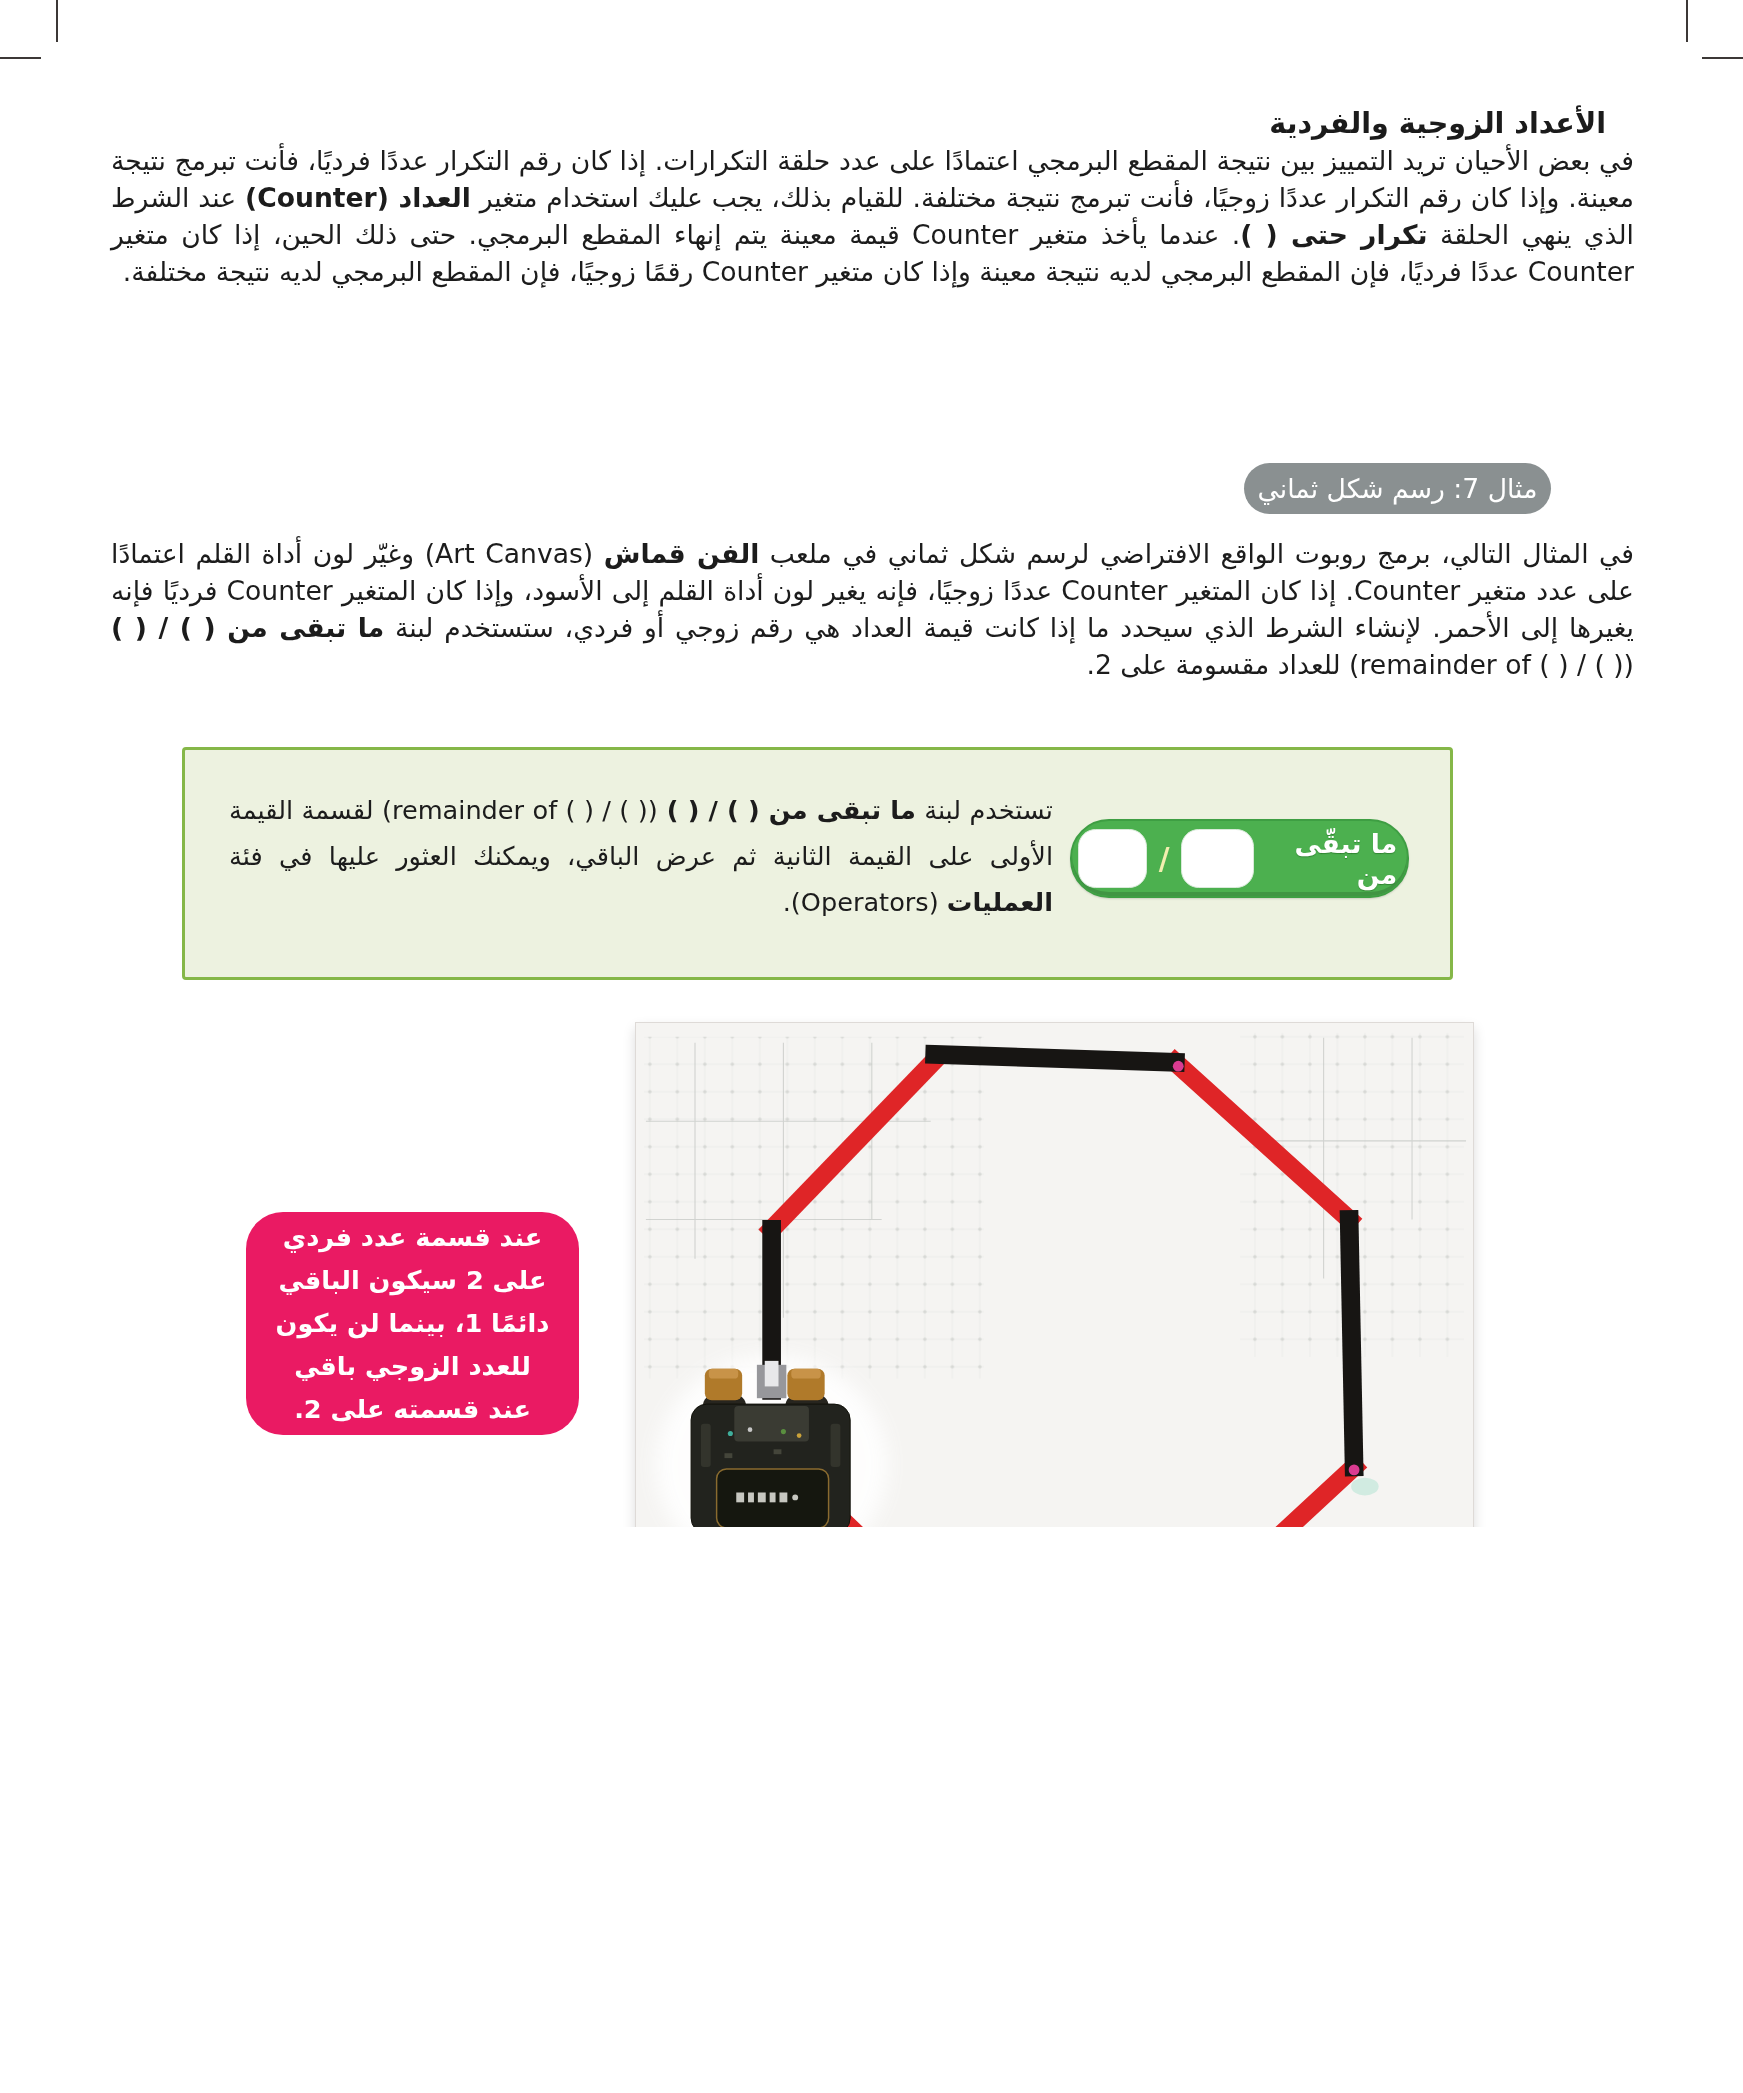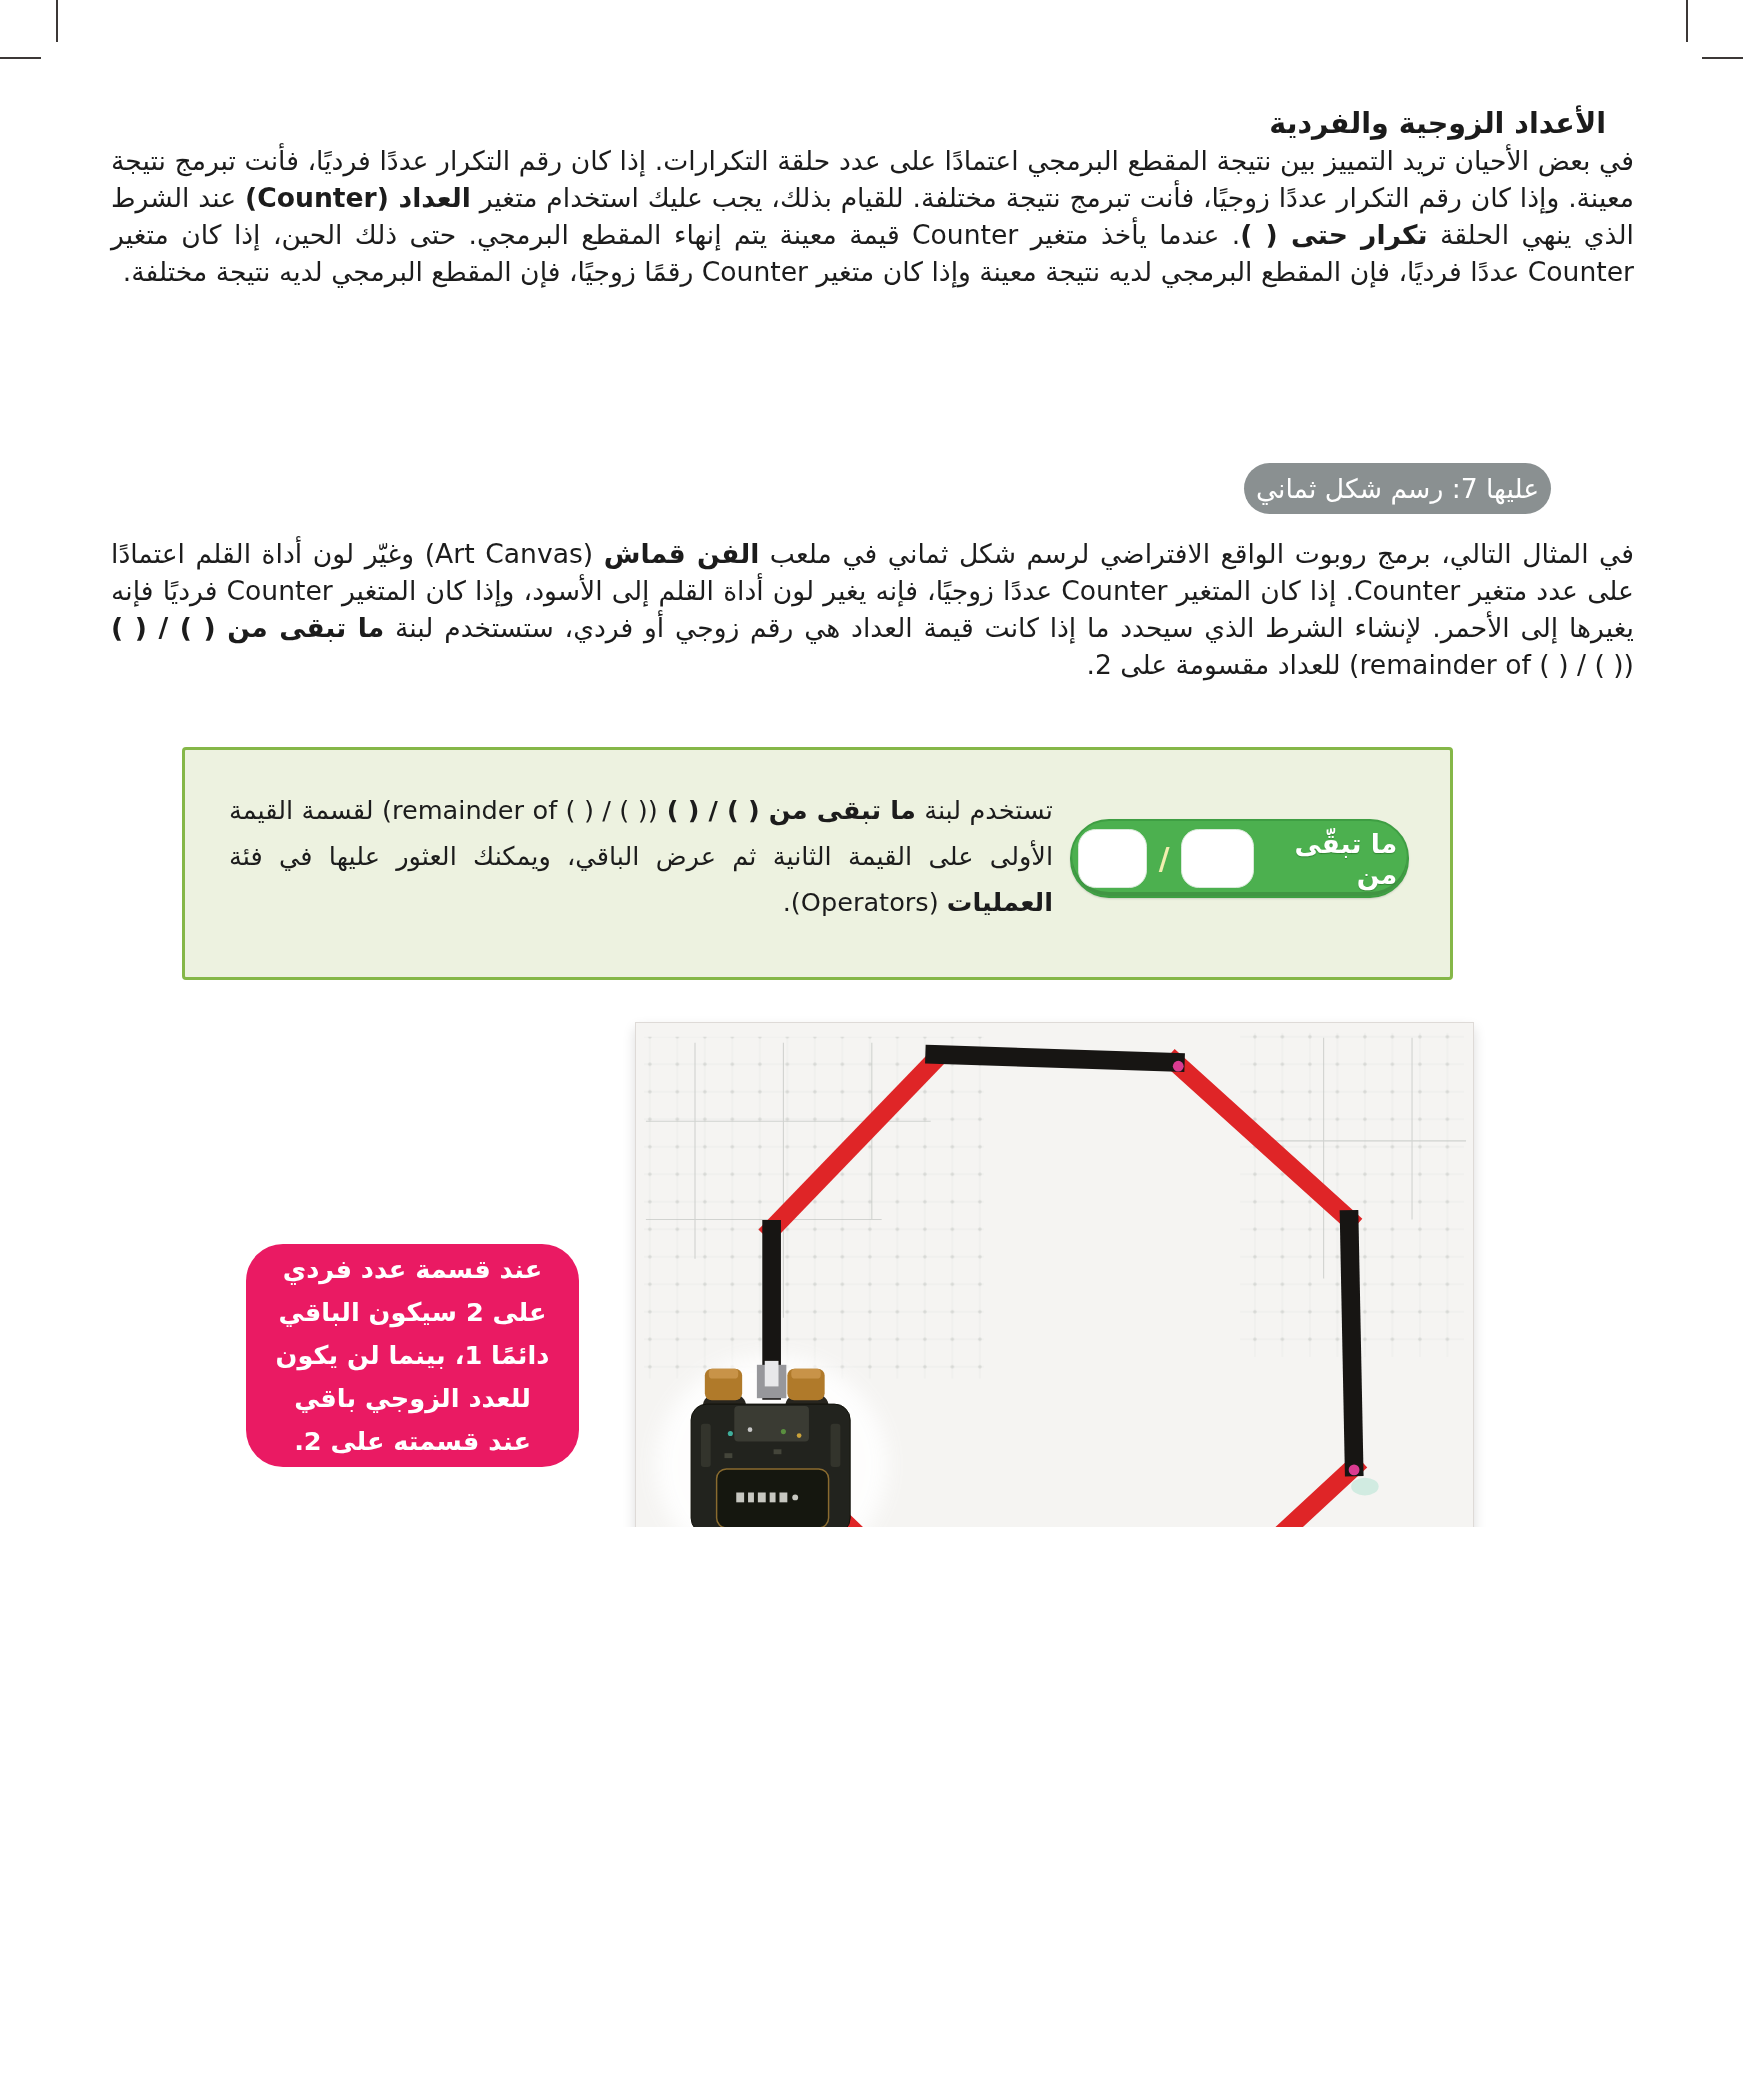--- a/index.html
+++ b/index.html
@@ -27,21 +27,21 @@
            box-shadow:inset 0 -3.9px 0 rgba(0,0,0,.15), 0 1px 2px rgba(0,0,0,.15);
            display:flex;flex-direction:row;align-items:center;gap:9.9px;padding:0 9.9px 0 5.9px;direction:ltr;}
   .slot{background:#ffffff;border:1px solid #d9ead9;border-radius:17.7px;height:57px;}
   .slot.s1{width:67px;}
   .slot.s2{width:71px;}
   .slash{color:#f2eeb0;font-size:29.6px;font-weight:bold;padding:0 2px;}
   .oplabel{color:#ffffff;font-size:26.6px;font-weight:bold;direction:rtl;flex:1;text-align:right;
            text-shadow:0 1px 1px rgba(0,60,0,.35);}
   .canvasPanel{position:absolute;left:635px;top:1022px;width:839px;height:665px;background:#f5f4f2;
                border:1px solid #dedad7;box-sizing:border-box;box-shadow:0 5.9px 11.8px rgba(0,0,0,.14);}
-  .callout{position:absolute;left:246px;top:1244px;width:333px;height:223px;border-radius:37px;
+  .callout{position:absolute;left:246px;top:1212px;width:333px;height:223px;border-radius:37px;
            background:#ea1a63;color:#ffffff;display:flex;align-items:center;justify-content:center;
            padding:9.9px 23.6px;box-sizing:border-box;}
   .callout div{direction:rtl;text-align:center;font-size:25.6px;line-height:43px;font-weight:bold;}
   .wordmark{position:absolute;left:94px;top:1915px;width:227px;font-size:41px;color:#b2ccc2;
             direction:rtl;text-align:right;}
   .pagenum{position:absolute;left:91px;top:1933px;font-size:30.5px;font-weight:bold;color:#0f172a;z-index:3;}
   .men{position:absolute;left:94px;top:1956px;font-size:21.7px;color:#b91c1c;}
   .years{position:absolute;left:100px;top:1986px;font-size:22.7px;color:#b2ccc8;letter-spacing:1px;}
 </style>
 </head>
@@ -56,21 +56,21 @@
   <div class="crop h" style="left:0;top:2032px;width:41px"></div>
   <div class="crop v" style="left:56px;top:2051px;height:42px"></div>
   <div class="crop h" style="left:1702px;top:2032px;width:41px"></div>
   <div class="crop v" style="left:1686px;top:2051px;height:42px"></div>
 
   <div class="heading">الأعداد الزوجية والفردية</div>
 
   <div class="para" id="p1"><span>في بعض الأحيان تريد التمييز بين نتيجة المقطع البرمجي اعتمادًا على عدد حلقة التكرارات. إذا كان رقم التكرار عددًا فرديًا، فأنت تبرمج نتيجة معينة. وإذا كان رقم التكرار عددًا زوجيًا، فأنت تبرمج نتيجة مختلفة. للقيام بذلك، يجب عليك استخدام متغير </span><span class="b">العداد (Counter)</span><span> عند الشرط الذي ينهي الحلقة </span><span class="b">تكرار حتى ( )</span><span>. عندما يأخذ متغير Counter قيمة معينة يتم إنهاء المقطع البرمجي. حتى ذلك الحين، إذا كان متغير Counter عددًا فرديًا، فإن المقطع البرمجي لديه نتيجة معينة وإذا كان متغير Counter رقمًا زوجيًا، فإن المقطع البرمجي لديه نتيجة مختلفة.</span></div>
 
   <div class="badge">
-    <span>عليها 7: رسم شكل ثماني</span>
+    <span>مثال 7: رسم شكل ثماني</span>
   </div>
 
   <div class="para" id="p2"><span>في المثال التالي، برمج روبوت الواقع الافتراضي لرسم شكل ثماني في ملعب </span><span class="b">الفن قماش</span><span> (Art Canvas) وغيّر لون أداة القلم اعتمادًا على عدد متغير Counter. إذا كان المتغير Counter عددًا زوجيًا، فإنه يغير لون أداة القلم إلى الأسود، وإذا كان المتغير Counter فرديًا فإنه يغيرها إلى الأحمر. لإنشاء الشرط الذي سيحدد ما إذا كانت قيمة العداد هي رقم زوجي أو فردي، ستستخدم لبنة </span><span class="b">ما تبقى من ( ) / ( ) </span><span dir="ltr">(remainder of ( ) / ( ))</span><span> للعداد مقسومة على 2.</span></div>
 
   <div class="tipbox">
     <div class="tiptext"><span>تستخدم لبنة </span><span class="b">ما تبقى من ( ) / ( ) </span><span dir="ltr">(remainder of ( ) / ( ))</span><span> لقسمة القيمة الأولى على القيمة الثانية ثم عرض الباقي، ويمكنك العثور عليها في فئة </span><span class="b">العمليات</span><span> (Operators).</span></div>
     <div class="opblock">
       <div class="slot s1"></div>
       <div class="slash">/</div>
       <div class="slot s2"></div>

